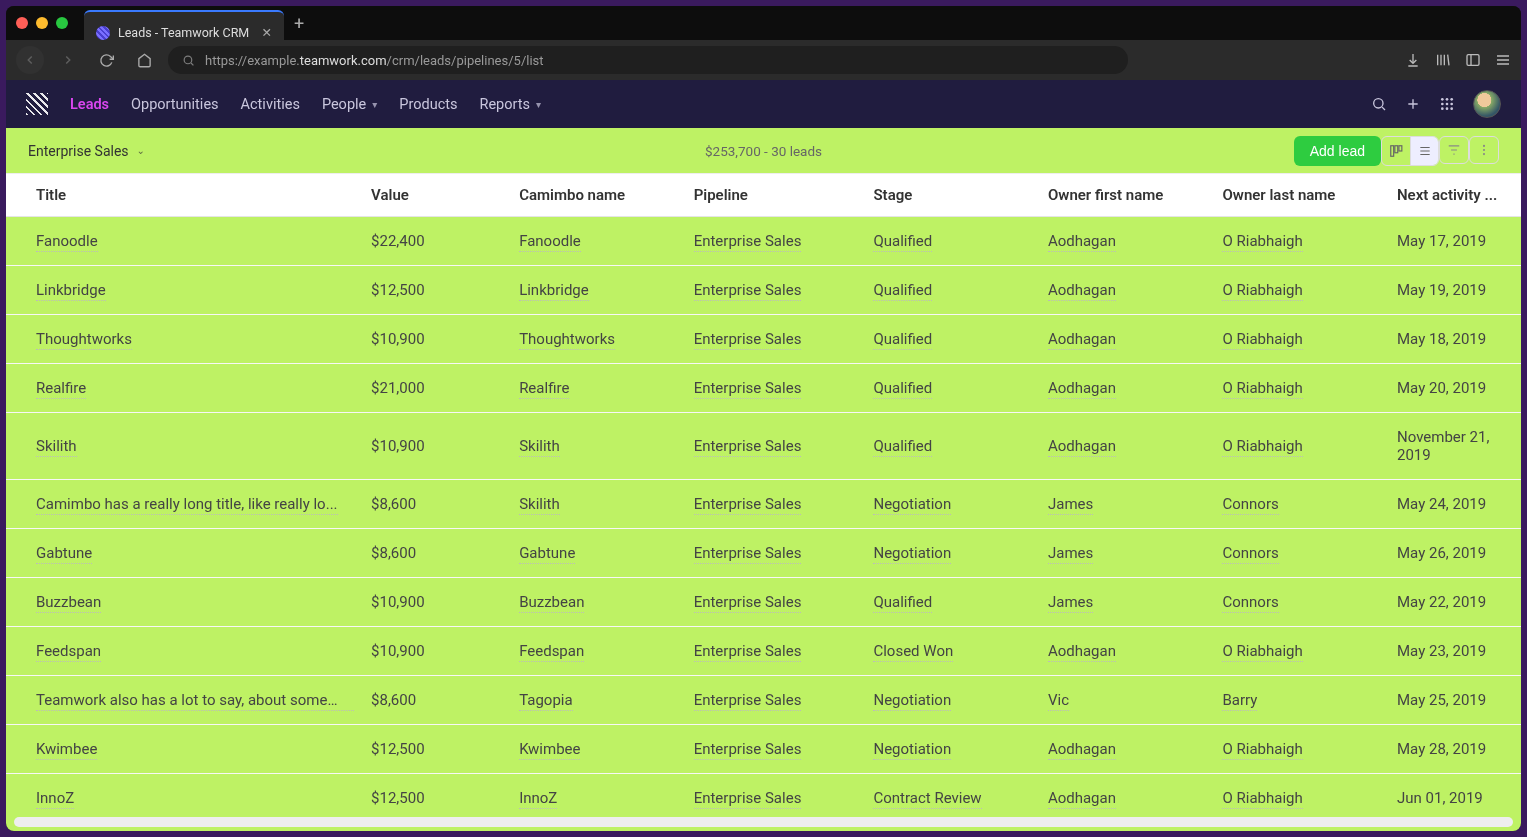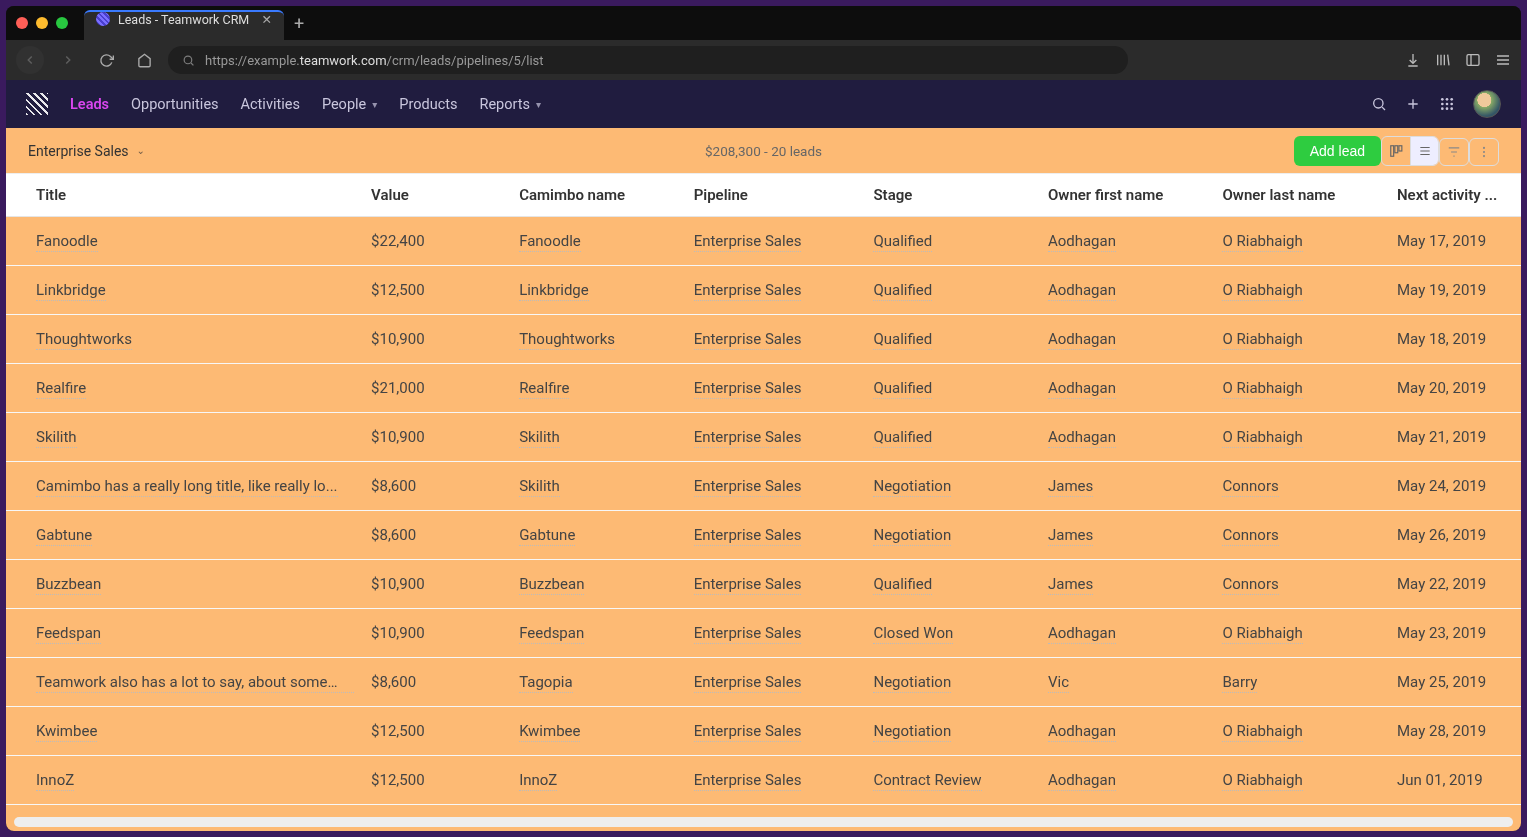--- a/index.html
+++ b/index.html
@@ -28,21 +28,21 @@
 }
 .traffic-lights { display: flex; gap: 8px; margin-right: 16px; }
 .traffic-light { width: 12px; height: 12px; border-radius: 50%; }
 .tl-red { background: #ff5f57; }
 .tl-yellow { background: #febc2e; }
 .tl-green { background: #28c840; }
 .tab {
   background: #2b2b2b;
   height: 30px;
   display: flex;
-  align-items: flex-start;
+  align-items: flex-end;
   padding: 0 12px;
   gap: 8px;
   border-radius: 6px 6px 0 0;
   color: #ddd;
   font-size: 12.5px;
   min-width: 200px;
   border-top: 2px solid #3a7afe;
   margin-top: 4px;
 }
 .tab .favicon {
@@ -94,30 +94,30 @@
   color: #c9c6dd; font-size: 14.5px; cursor: pointer;
   display:flex; align-items:center; gap:6px;
 }
 .nav-item.active { color: #d946ef; font-weight: 600; }
 .chev { font-size: 10px; opacity:.7; }
 .app-nav-right { margin-left:auto; display:flex; gap:18px; align-items:center; }
 .app-icon { color:#c9c6dd; cursor:pointer; font-size:16px; }
 .avatar { width:28px; height:28px; border-radius:50%; background: radial-gradient(circle at 40% 35%, #f0c99b 30%, #8a6 31%, #356 70%); border:1px solid #555; }
 
 .content {
-  flex:1; background:#fdba74; display:flex; flex-direction:column; overflow:hidden;
+  flex:1; background:#bef264; display:flex; flex-direction:column; overflow:hidden;
   position: relative;
 }
 .toolbar {
   height: 46px; border-bottom: 1px solid #eee; display:flex; align-items:center;
   padding: 0 22px; color:#555; font-size:14px;
 }
 .pipeline-sel { display:flex; align-items:center; gap:8px; cursor:pointer; color:#333; }
 .ts-summary { position:absolute; left:50%; transform:translateX(-50%); color:#666; font-size:13.5px; }
-.toolbar-right { margin-left:auto; display:flex; align-items:flex-end; }
+.toolbar-right { margin-left:auto; display:flex; align-items:flex-start; }
 .add-lead {
   background:#2ecc40; color:#fff; border:none; padding: 7px 16px; border-radius:6px;
   font-size:14px; font-weight:500; cursor:pointer;
 }
 .btn-group { display:flex; border:1px solid #ddd; border-radius:6px; overflow:hidden; }
 .btn-group .vb { width:28px; height:28px; display:flex; align-items:center; justify-content:center; cursor:pointer; color:#666; }
 .btn-group .vb.active { background:#eef; }
 .btn-group .vb + .vb { border-left:1px solid #ddd; }
 .icon-btn { width:30px; height:28px; border:1px solid #ddd; border-radius:6px; display:flex; align-items:center; justify-content:center; color:#888; cursor:pointer; }
 
@@ -276,21 +276,21 @@
       <div class="avatar"></div>
     </div>
   </div>
 
   <div class="content">
     <div class="toolbar">
       <div class="pipeline-sel">
         <span>Enterprise Sales</span>
         <span class="chev">⌄</span>
       </div>
-      <div class="ts-summary">$208,300 - 20 leads</div>
+      <div class="ts-summary">$253,700 - 30 leads</div>
       <div class="toolbar-right">
         <button class="add-lead">Add lead</button>
         <div class="btn-group">
           <div class="vb">
             <svg width="14" height="14" viewBox="0 0 24 24" fill="none" stroke="currentColor" stroke-width="2">
                 <rect x="3" y="3" width="5" height="18"></rect>
                 <rect x="10" y="3" width="5" height="12"></rect>
                 <rect x="17" y="3" width="5" height="9"></rect>
               </svg>
           </div>
@@ -375,21 +375,21 @@
               <td>May 20, 2019</td>
             </tr>
             <tr>
               <td class="title-cell"><span class="ul">Skilith</span></td>
               <td>$10,900</td>
               <td><span class="ul">Skilith</span></td>
               <td><span class="ul">Enterprise Sales</span></td>
               <td><span class="ul">Qualified</span></td>
               <td><span class="ul">Aodhagan</span></td>
               <td><span class="ul">O Riabhaigh</span></td>
-              <td>May 21, 2019</td>
+              <td>November 21, 2019</td>
             </tr>
             <tr>
               <td class="title-cell"><span class="ul">Camimbo has a really long title, like really lo...</span></td>
               <td>$8,600</td>
               <td><span class="ul">Skilith</span></td>
               <td><span class="ul">Enterprise Sales</span></td>
               <td><span class="ul">Negotiation</span></td>
               <td><span class="ul">James</span></td>
               <td><span class="ul">Connors</span></td>
               <td>May 24, 2019</td>

